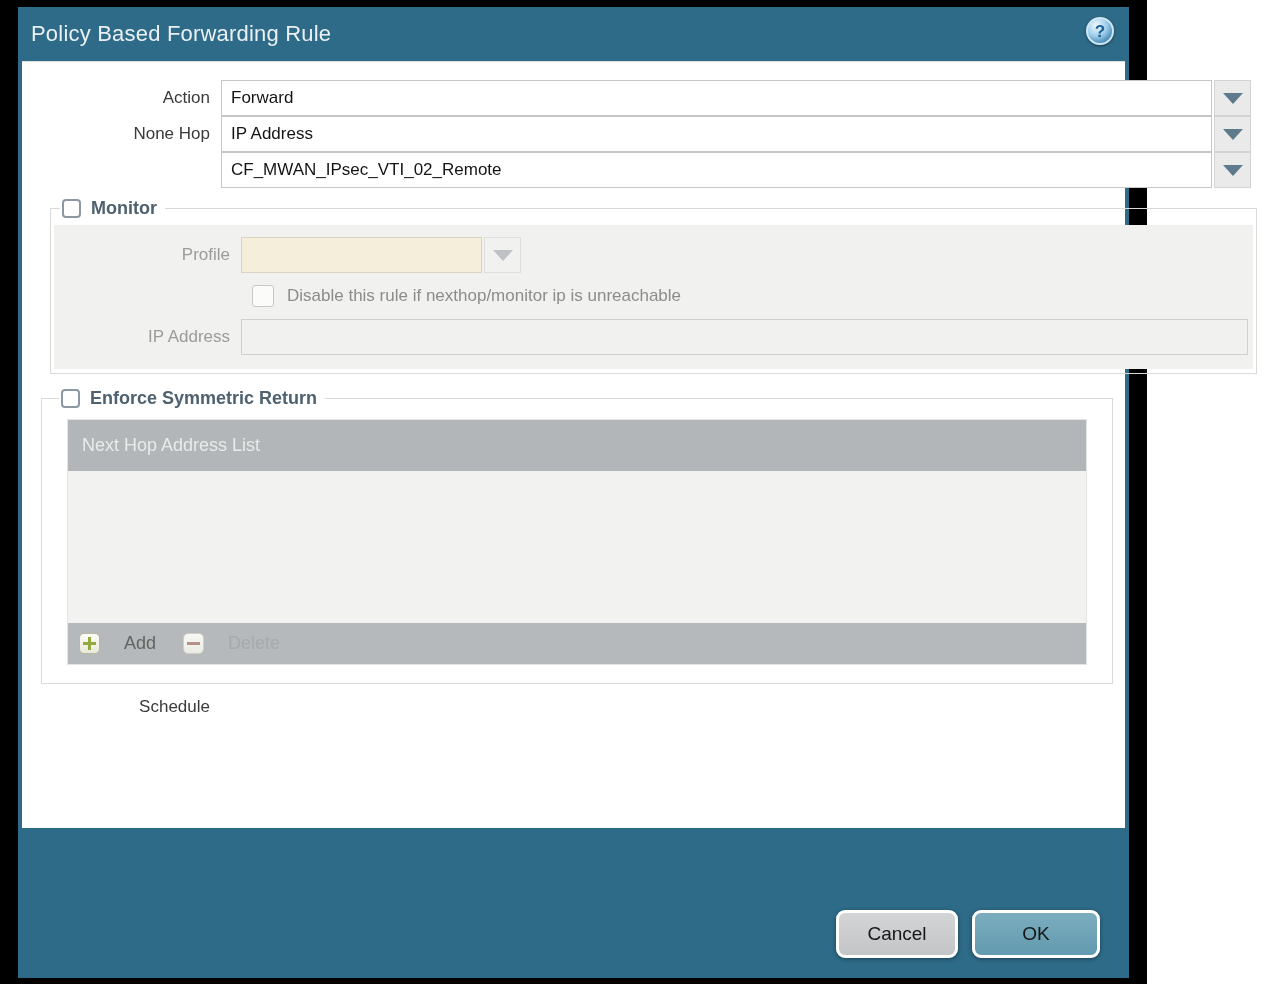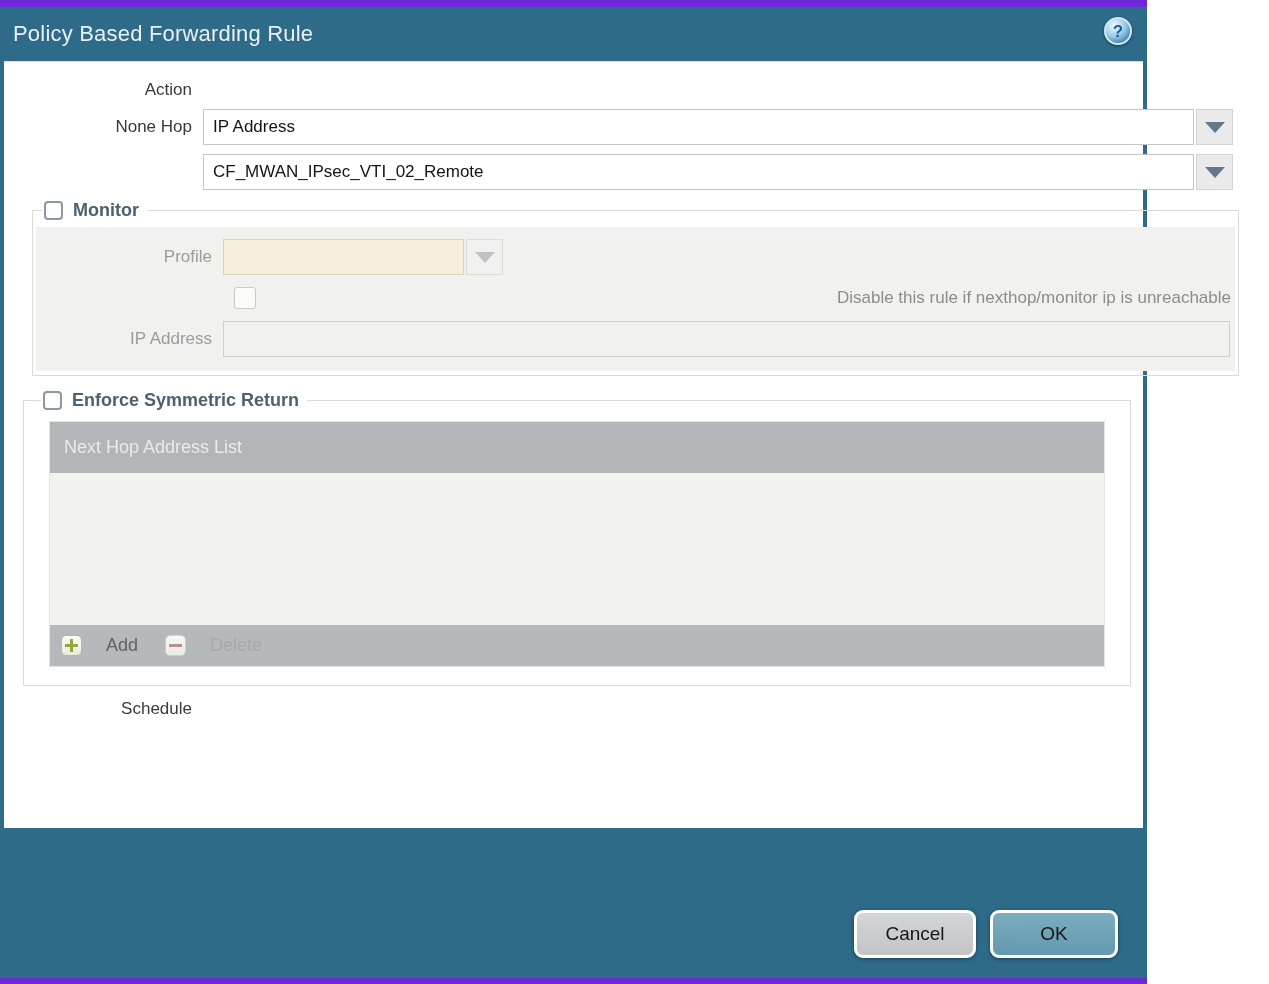--- a/index.html
+++ b/index.html
@@ -1,19 +1,19 @@
 <!DOCTYPE html>
 <html><head>
 <meta charset="utf-8">
 <style>
   * { box-sizing: border-box; margin: 0; padding: 0; }
   html, body { width: 1269px; height: 984px; }
   body { font-family: "Liberation Sans", sans-serif; }
 
-  .frame { width: 1147px; height: 984px; background: #6d28d9; padding: 7px 0 6px; }
+  .frame { width: 1147px; height: 984px; background: #000000; padding: 7px 18px 6px; }
   .dialog { width: 100%; height: 100%; background: #2e6b88; position: relative; }
 
   
   .titlebar { height: 54px; display: flex; align-items: center; padding-left: 13px; }
   .title { color: #eaf0f3; font-size: 22px; letter-spacing: .2px; }
   .help-btn { position: absolute; top: 10px; right: 15px; width: 28px; height: 28px;
     border-radius: 50%; border: 2px solid #cfe7f5;
     background: radial-gradient(circle at 35% 28%, #f2fafe 0%, #9dcdea 45%, #3679ab 85%);
     box-shadow: 0 1px 3px rgba(0,0,0,.45); cursor: pointer;
     display: flex; align-items: center; justify-content: center; }
@@ -25,21 +25,21 @@
     border-radius: 7px 7px 0 0; color: #2d2d2d; font-size: 18px;
     padding: 14px 23px 12px; line-height: 1; cursor: pointer; white-space: nowrap; }
   .tab.wide { padding: 14px 26px 12px; }
   .tab.active { background: #ffffff; border-color: #e3e3e3; color: #222;
     padding: 16px 29px 13px; margin-bottom: -1px; z-index: 3; position: relative; }
 
   
   .panel { background: #ffffff; margin: 0 4px; height: 767px; border-top: 1px solid #dedede;
     padding-top: 18px; position: relative; z-index: 1; }
 
-  .row { display: flex; align-items: center; margin-bottom: 9px; }
+  .row { display: flex; align-items: center; margin-bottom: 0; }
   .lbl { flex: none; width: 199px; text-align: right; padding-right: 11px;
     font-size: 17px; color: #3a3a3a; }
   .combo { display: flex; flex: none; width: 1030px; }
   .field { height: 36px; border: 1px solid #c6c6c6; background: #fff; color: #141414;
     font-size: 17px; padding: 0 9px; font-family: "Liberation Sans", sans-serif; outline: none; }
   .combo .field { flex: 1; min-width: 0; }
   .dd-btn { flex: none; width: 37px; height: 36px; margin-left: 2px; background: #eaeaea;
     border: 1px solid #d2d2d2; display: flex; align-items: center; justify-content: center; cursor: pointer; }
   .arrow { width: 0; height: 0; border-left: 10px solid transparent;
     border-right: 10px solid transparent; border-top: 11px solid #5d7b8c; }
@@ -57,21 +57,21 @@
     background: #fbfbfa; cursor: default; }
 
   .monitor-panel { background: #f1f1ef; padding: 12px 4px 14px; }
   .monitor-panel .row { margin-bottom: 0; }
   .monitor-panel .lbl { width: 183px; color: #9b9b9b; }
   .mcombo { display: flex; flex: none; width: 1008px; }
   .field.beige { background: #f5eedb; border-color: #d9d2c1; }
   .field.gray { background: #f1f1ef; border-color: #cfcfcd; }
   .ipfield { flex: none; width: 1007px; }
   .disable-row { display: flex; align-items: center; gap: 13px; margin: 12px 0 12px 194px;
-    color: #8c8c8c; font-size: 17px; justify-content: space-between; }
+    color: #8c8c8c; font-size: 17px; }
 
   
   .tbl { margin: 4px 14px 8px; border: 1px solid #e4e4e2; }
   .tbl-header { height: 51px; background: #b2b6b8; color: #e9ebeb; font-size: 18px;
     display: flex; align-items: center; padding-left: 14px; }
   .tbl-body { height: 152px; background: #f2f2f0; }
   .tbl-footer { height: 41px; background: #b5b9bb; display: flex; align-items: center;
     gap: 27px; padding-left: 11px; }
   .tool { display: flex; align-items: center; gap: 24px; font-size: 18px; cursor: pointer; }
   .tool.add { color: #5e6561; }
@@ -108,20 +108,26 @@
     </div>
     <div class="help-btn">
       <span class="help-glyph">?</span>
     </div>
 
 
     <div class="panel">
 
       <div class="row">
         <span class="lbl">Action</span>
+        <div class="combo">
+          <input class="field" value="Forward" style="">
+          <div class="dd-btn">
+            <span class="arrow"></span>
+          </div>
+        </div>
       </div>
 
 
       <div class="row">
         <span class="lbl">None Hop</span>
         <div class="combo">
           <input class="field" value="IP Address" style="">
           <div class="dd-btn">
             <span class="arrow"></span>
           </div>

